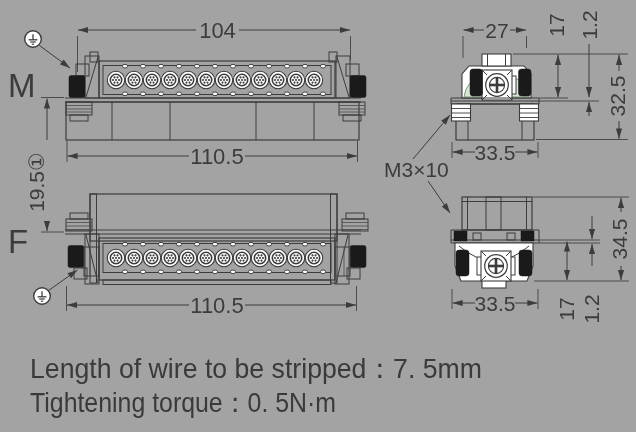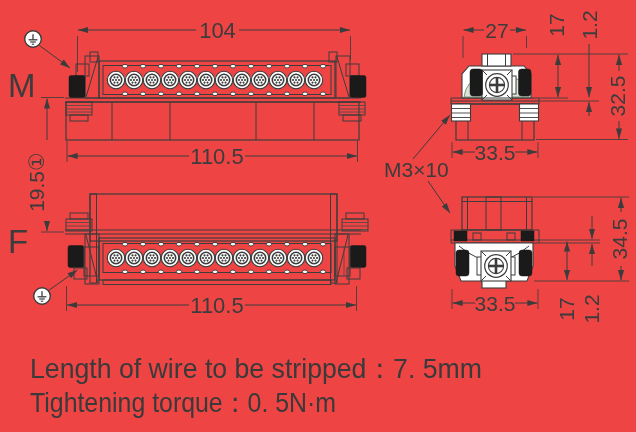--- a/index.html
+++ b/index.html
@@ -1,16 +1,16 @@
 <!DOCTYPE html>
 <html><head>
 <meta charset="utf-8">
 <style>
   html,body{margin:0;padding:0;background:#ffffff;}
-  .canvas{position:relative;width:636px;height:432px;background:#ef4444;overflow:hidden;
+  .canvas{position:relative;width:636px;height:432px;background:#a3a3a3;overflow:hidden;
           font-family:"Liberation Sans","DejaVu Sans",sans-serif;}
   svg{display:block;}
   .ol{fill:none;stroke:#3c3c3c;stroke-width:1.2;}
   .ol2{fill:none;stroke:#3c3c3c;stroke-width:1;}
   .thin{fill:none;stroke:#4a4a4a;stroke-width:0.8;}
   .dim{fill:none;stroke:#3c3c3c;stroke-width:1;}
   .ext{fill:none;stroke:#3c3c3c;stroke-width:0.85;}
   .seal{fill:#1a1a1a;stroke:#1a1a1a;stroke-width:0.5;}
   .wfill{fill:#ffffff;stroke:#3c3c3c;stroke-width:1.1;}
   .dt{fill:#3c3c3c;font-size:21px;}

